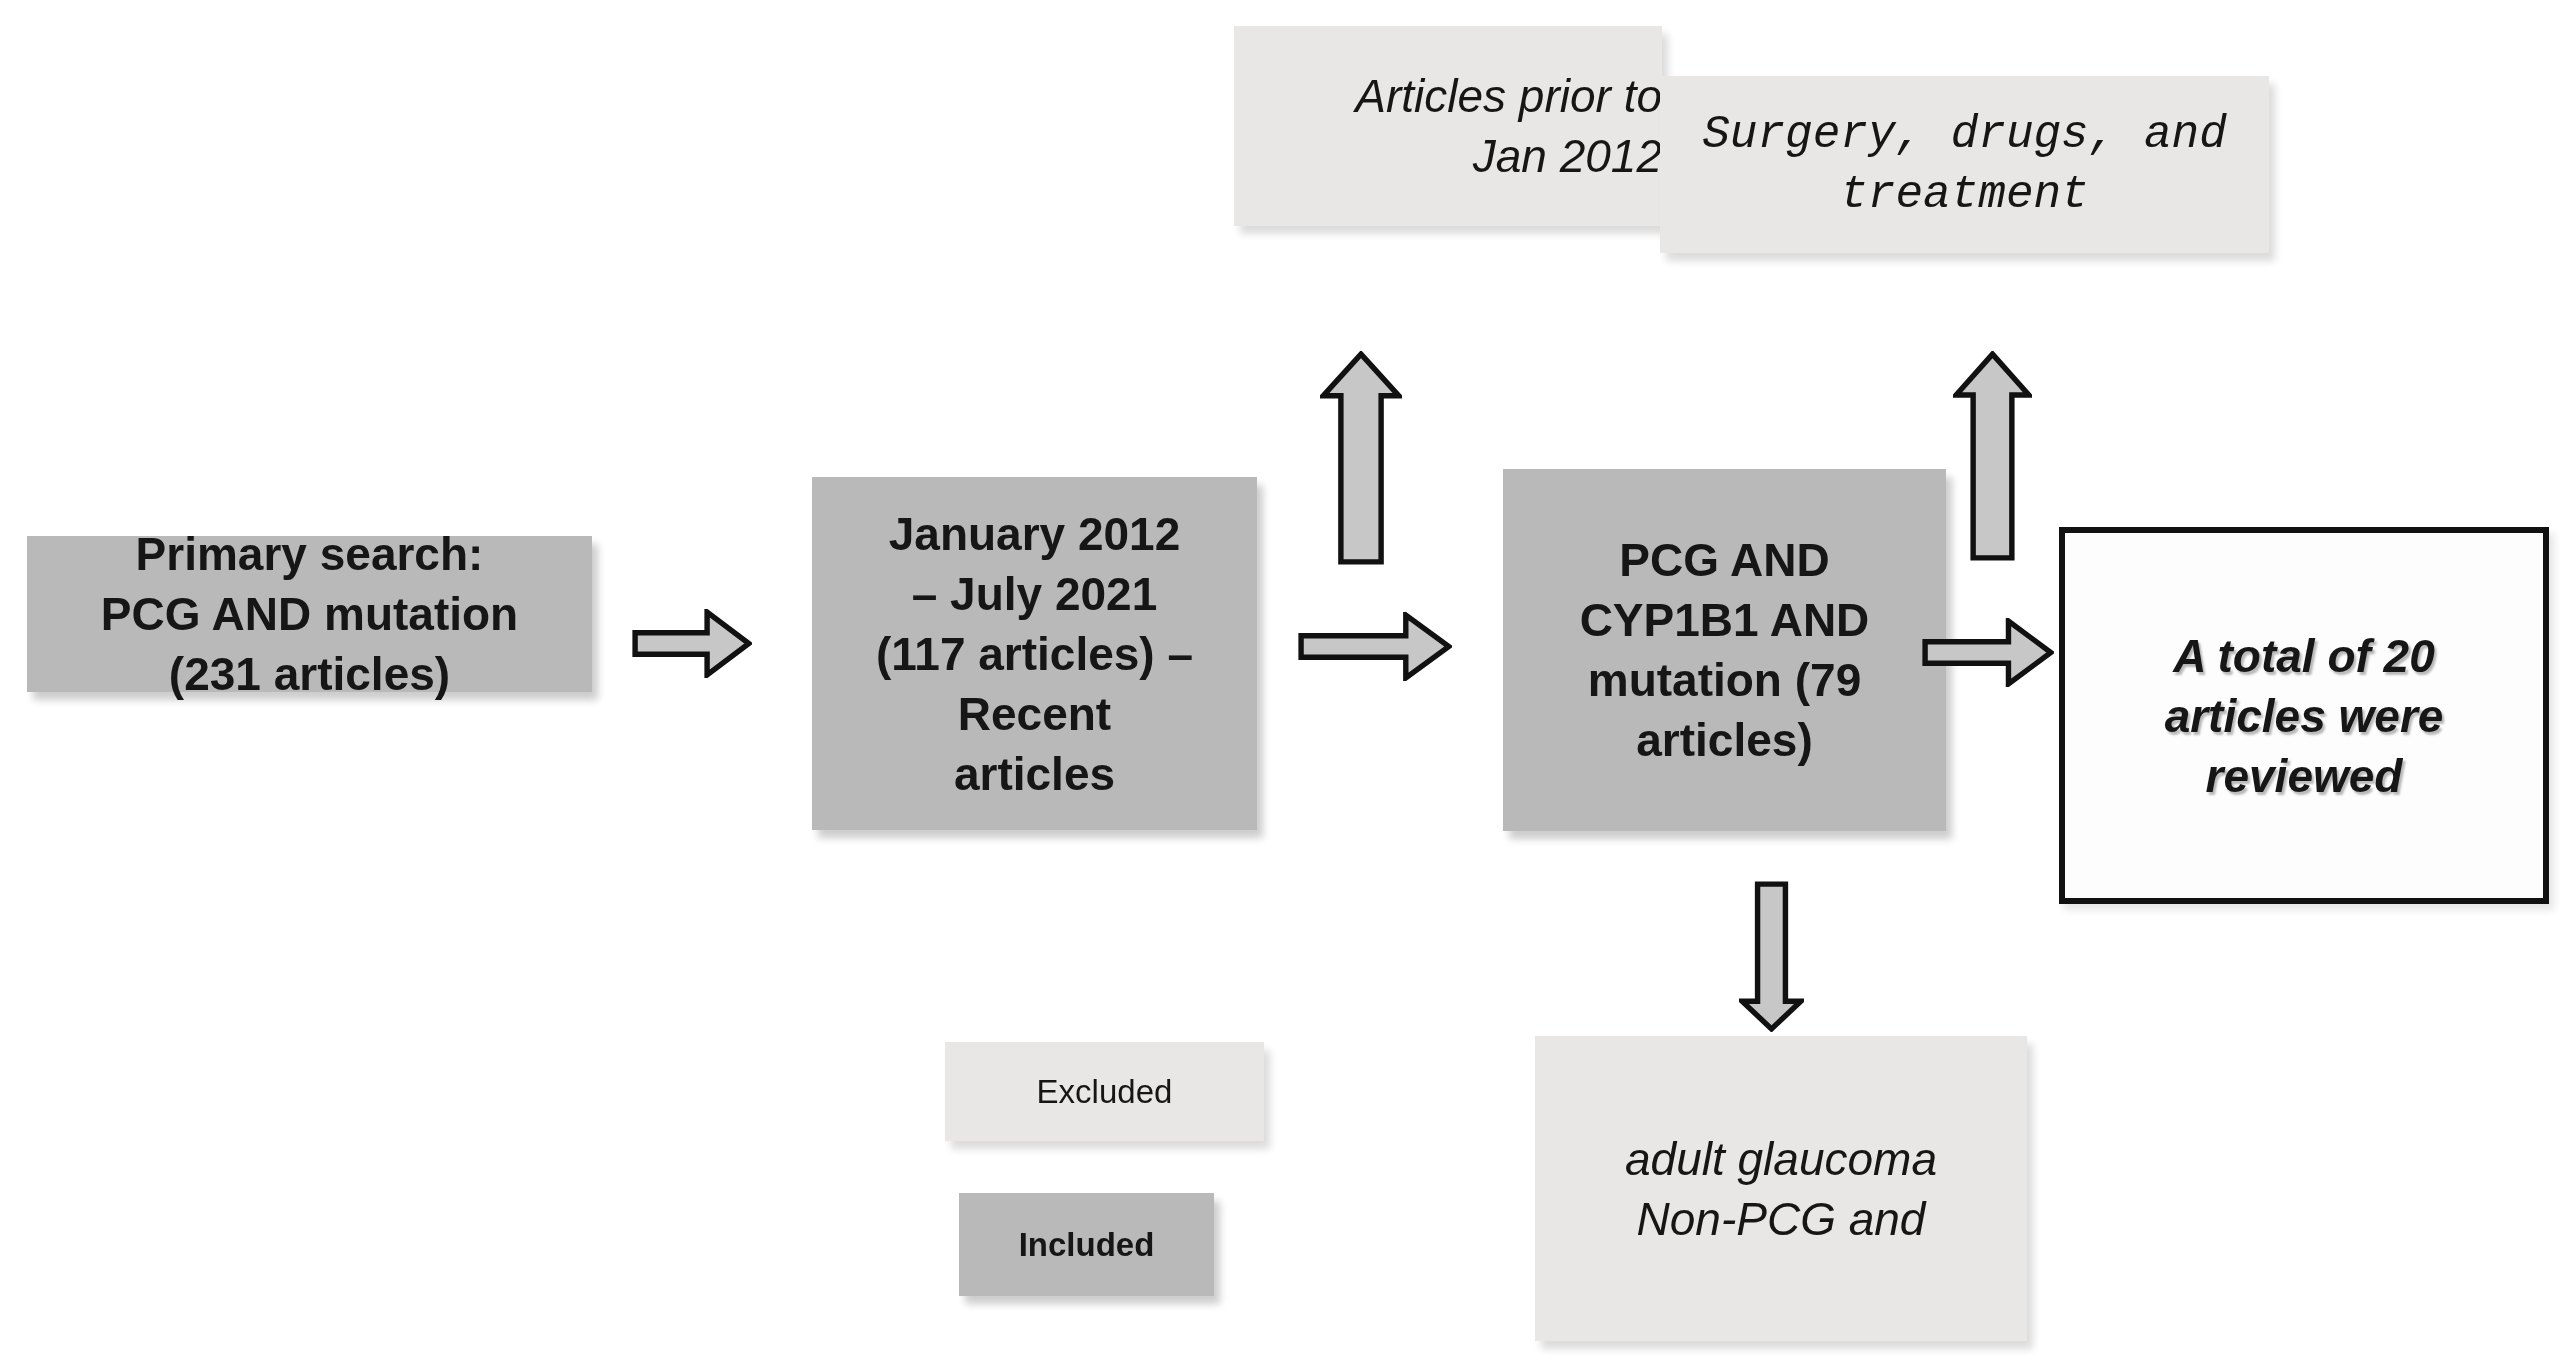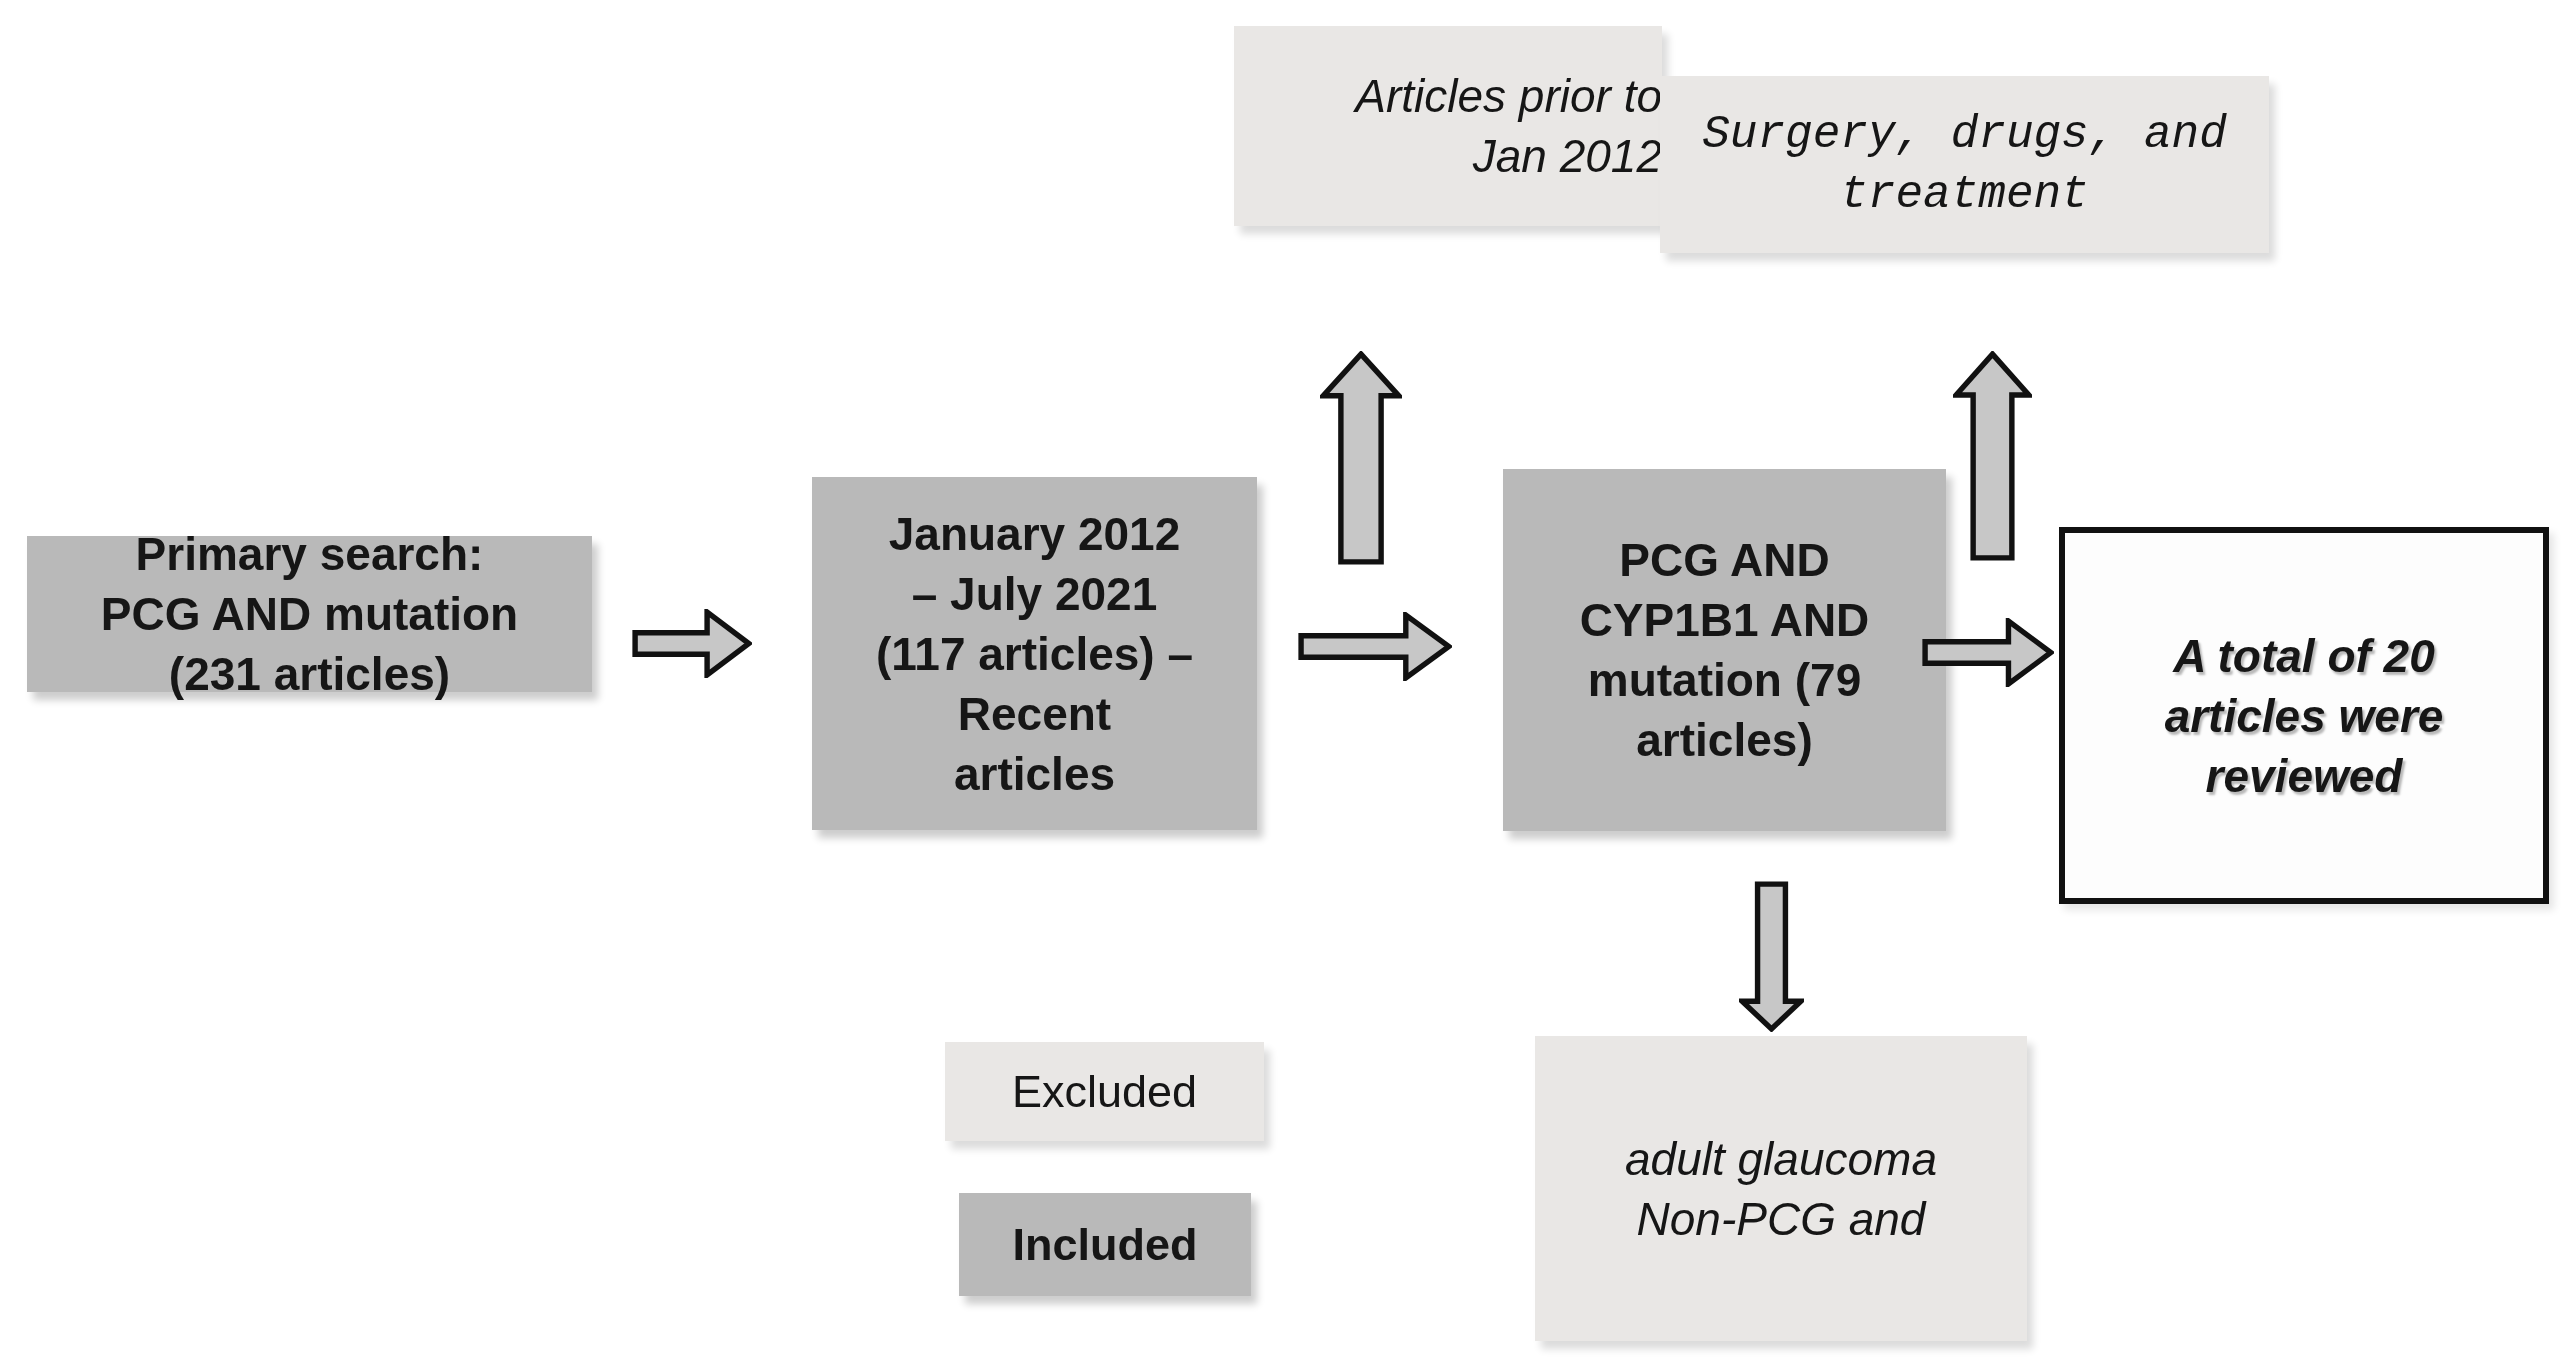--- a/index.html
+++ b/index.html
@@ -50,21 +50,21 @@
     background: var(--result-fill);
     border: 6.2px solid var(--outline);
     font-weight: 700;
     font-style: italic;
     box-shadow: 4.6px 6.2px 7.7px rgba(0,0,0,0.10);
   }
   .node.result .line {
     text-shadow: 2.3px 3.1px 2.3px rgba(0,0,0,0.28);
   }
   .node.legend {
-    font-size: 45px;
+    font-size: 33px;
     line-height: 49px;
   }
   .node.legend.excluded { font-style: normal; font-weight: 400; }
   .node.legend.included { font-weight: 700; }
   .line { display: block; }
   .arrow {
     position: absolute;
   }
   .arrow svg { display: block; width: 100%; height: 100%; }
   .arrow-shape {
@@ -154,18 +154,18 @@
   <div class="arrow" style="left:1739px; top:881px; width:65px; height:151px;">
     <svg viewBox="0 0 84 196" preserveAspectRatio="none">
       <polygon class="arrow-shape" points="24,4 60,4 60,156 80,156 42,192 4,156 24,156"></polygon>
     </svg>
   </div>
 
   <div class="node excluded legend" style="left:945px; top:1042px; width:319px; height:99px;">
     <span class="line">Excluded</span>
   </div>
 
-  <div class="node included legend" style="left:959px; top:1193px; width:292px; height:103px;">
+  <div class="node included legend" style="left:959px; top:1193px; width:255px; height:103px;">
     <span class="line">Included</span>
   </div>
 
 </div>
 
 
 </body></html>

